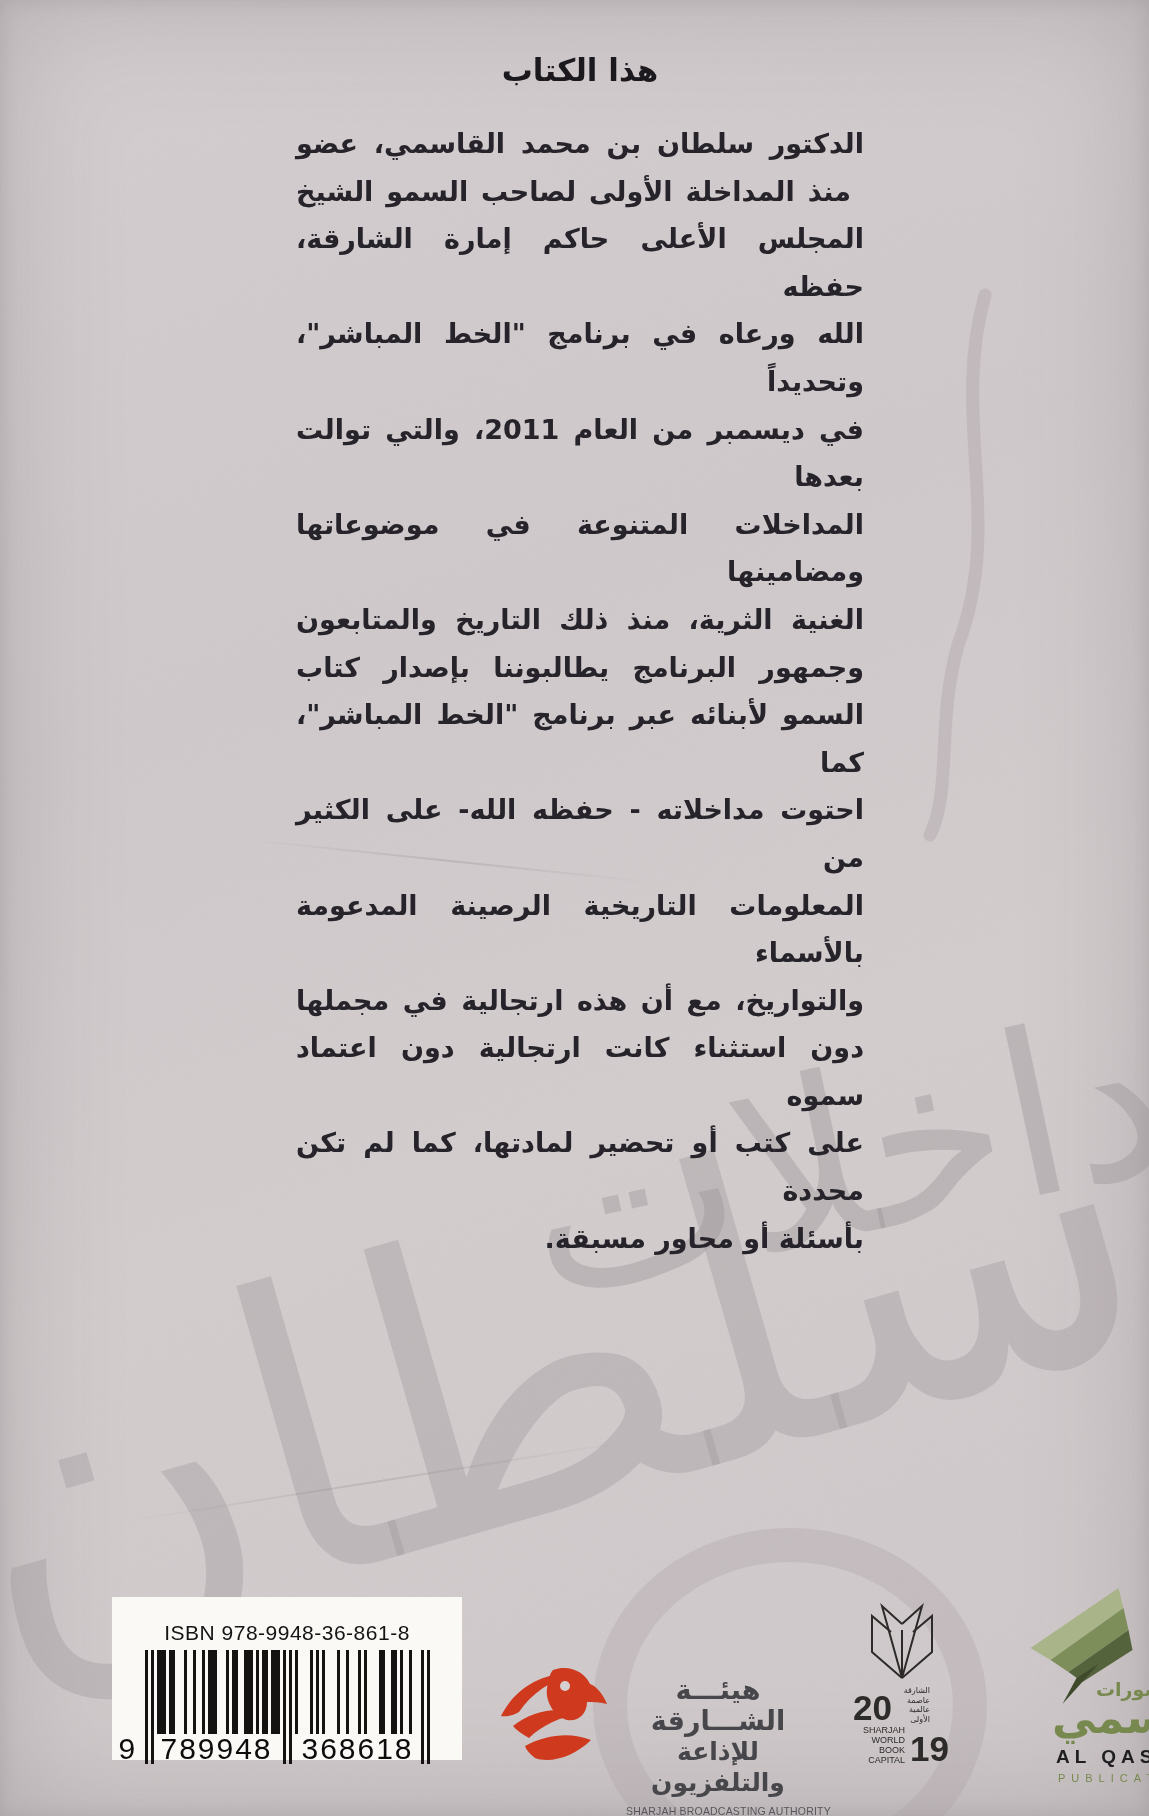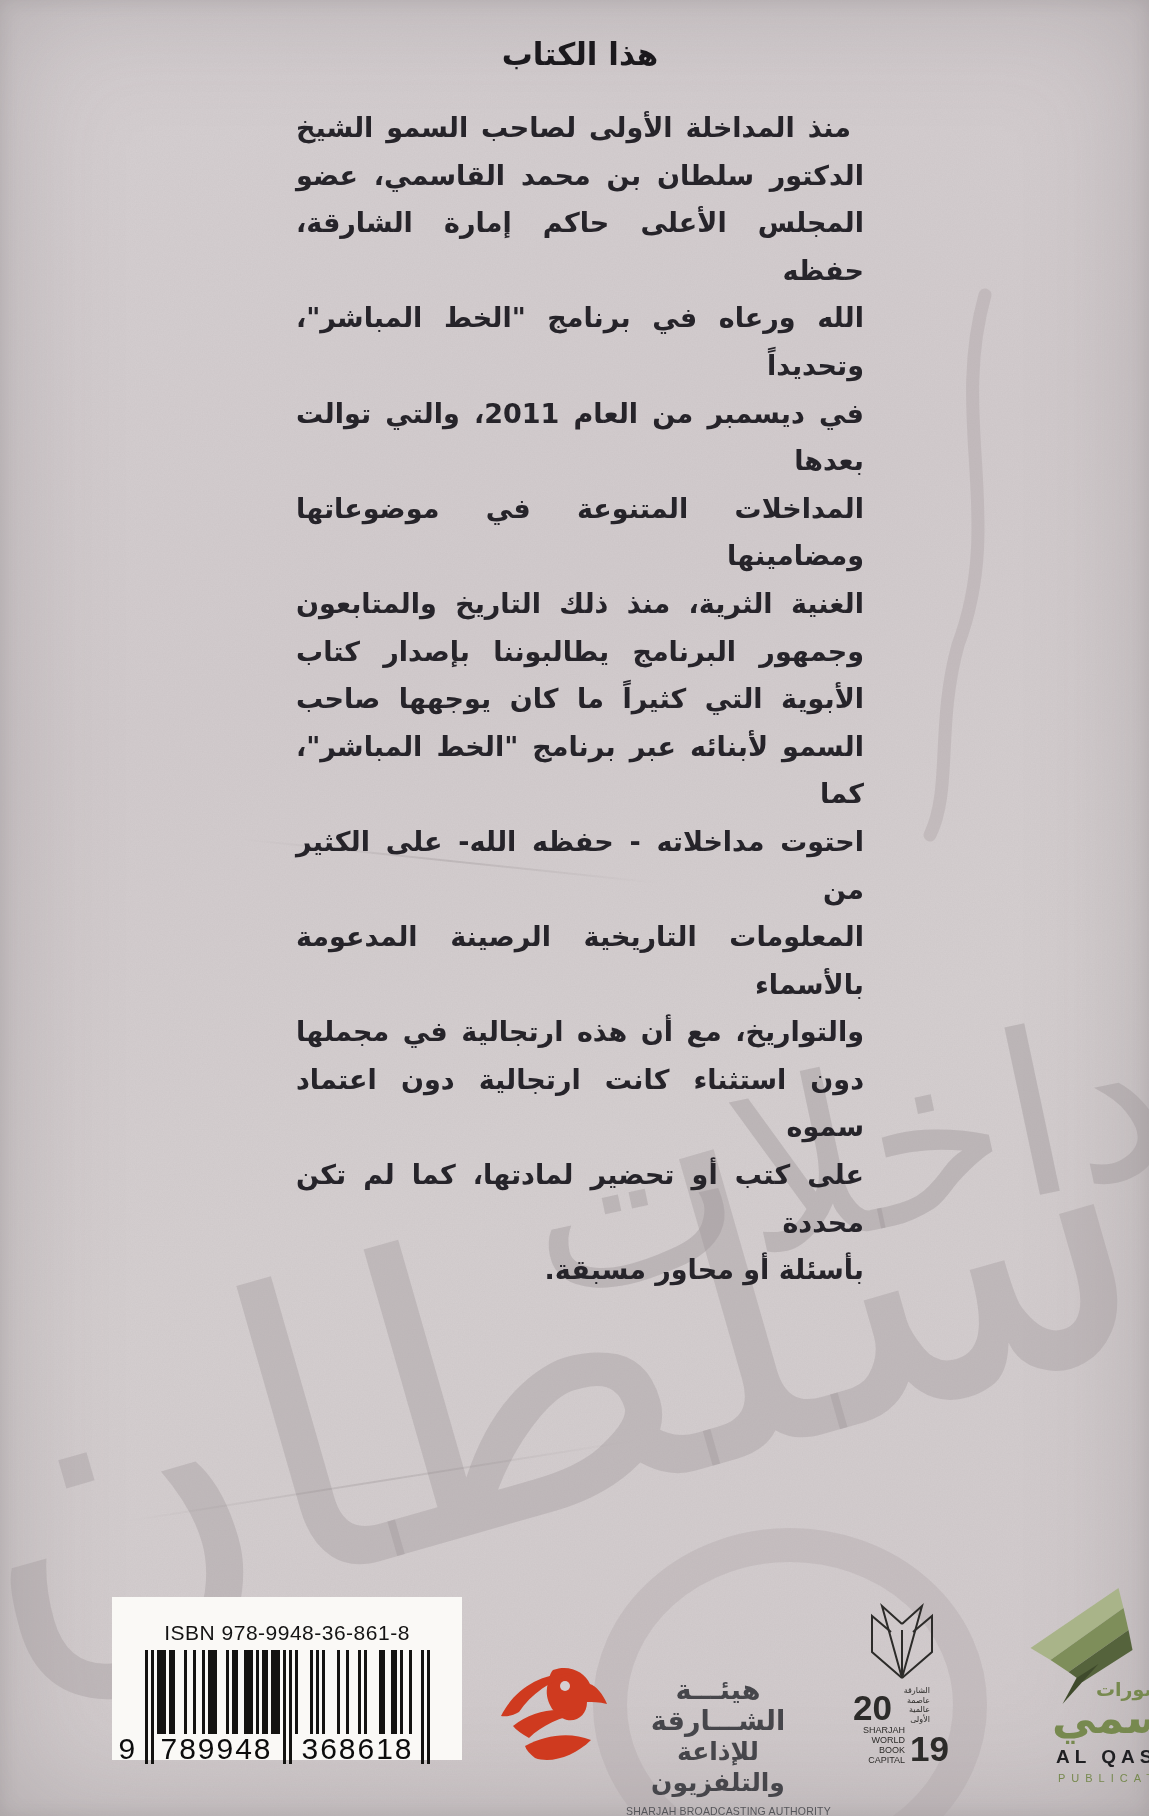--- a/index.html
+++ b/index.html
@@ -10,21 +10,21 @@
     font-family:"DejaVu Sans",sans-serif;
   }
   .texture{position:absolute;inset:0;width:100%;height:100%;pointer-events:none;}
   
   .wm{position:absolute;color:rgba(156,147,150,.40);font-weight:400;white-space:nowrap;pointer-events:none;line-height:1;}
   .wm-a{left:520px;top:1030px;font-size:225px;transform:rotate(-12deg);}
   .wm-b{left:-60px;top:1170px;font-size:400px;transform:rotate(-16deg);color:rgba(158,149,152,.36);}
   .wm-svg{position:absolute;left:0;top:0;pointer-events:none;}
   
   .text-block{position:absolute;left:296px;top:30px;width:568px;direction:rtl;}
-  .book-title{margin:0;font-size:31px;line-height:48px;font-weight:700;color:#1b191d;text-align:center;}
+  .book-title{margin:16px;font-size:31px;line-height:48px;font-weight:700;color:#1b191d;text-align:center;}
   .paragraph{margin-top:26px;}
   .pline{
     font-size:27px;font-weight:700;color:#26242a;line-height:47.6px;
     text-align:justify;text-align-last:justify;
   }
   .pline.first{padding-right:13px;}
   .pline.last{text-align-last:right;}
   
   .isbn-label{position:absolute;left:112px;top:1597px;width:350px;height:163px;background:#faf9f6;}
   .isbn-text{margin-top:24px;text-align:center;font-family:"Liberation Sans",sans-serif;
@@ -80,29 +80,28 @@
   <svg class="wm-svg" width="1149" height="1816">
     <path d="M985,295 C950,420 1005,520 958,645 C936,725 952,790 930,835" fill="none" stroke="rgba(170,161,164,0.38)" stroke-width="13" stroke-linecap="round"></path>
     <ellipse cx="790" cy="1705" rx="180" ry="160" fill="none" stroke="rgba(168,159,162,0.30)" stroke-width="34"></ellipse>
   </svg>
   <div class="crease" style="left:240px;top:860px;width:420px;transform:rotate(6deg);"></div>
   <div class="crease" style="left:120px;top:1480px;width:520px;transform:rotate(-9deg);"></div>
 
   <div class="text-block">
     <h1 class="book-title">هذا الكتاب</h1>
     <div class="paragraph">
+      <div class="pline">الدكتور سلطان بن محمد القاسمي، عضو</div>
       <div class="pline first">منذ المداخلة الأولى لصاحب السمو الشيخ</div>
-      <div class="pline">الدكتور سلطان بن محمد القاسمي، عضو</div>
       <div class="pline">المجلس الأعلى حاكم إمارة الشارقة، حفظه</div>
       <div class="pline">الله ورعاه في برنامج "الخط المباشر"، وتحديداً</div>
       <div class="pline">في ديسمبر من العام 2011، والتي توالت بعدها</div>
       <div class="pline">المداخلات المتنوعة في موضوعاتها ومضامينها</div>
       <div class="pline">الغنية الثرية، منذ ذلك التاريخ والمتابعون</div>
       <div class="pline">وجمهور البرنامج يطالبوننا بإصدار كتاب</div>
-      <div class="pline">الأبوية التي كثيراً ما كان يوجهها صاحب</div>
       <div class="pline">السمو لأبنائه عبر برنامج "الخط المباشر"، كما</div>
       <div class="pline">احتوت مداخلاته - حفظه الله- على الكثير من</div>
       <div class="pline">المعلومات التاريخية الرصينة المدعومة بالأسماء</div>
       <div class="pline">والتواريخ، مع أن هذه ارتجالية في مجملها</div>
       <div class="pline">دون استثناء كانت ارتجالية دون اعتماد سموه</div>
       <div class="pline">على كتب أو تحضير لمادتها، كما لم تكن محددة</div>
       <div class="pline last">بأسئلة أو محاور مسبقة.</div>
     </div>
   </div>
 

